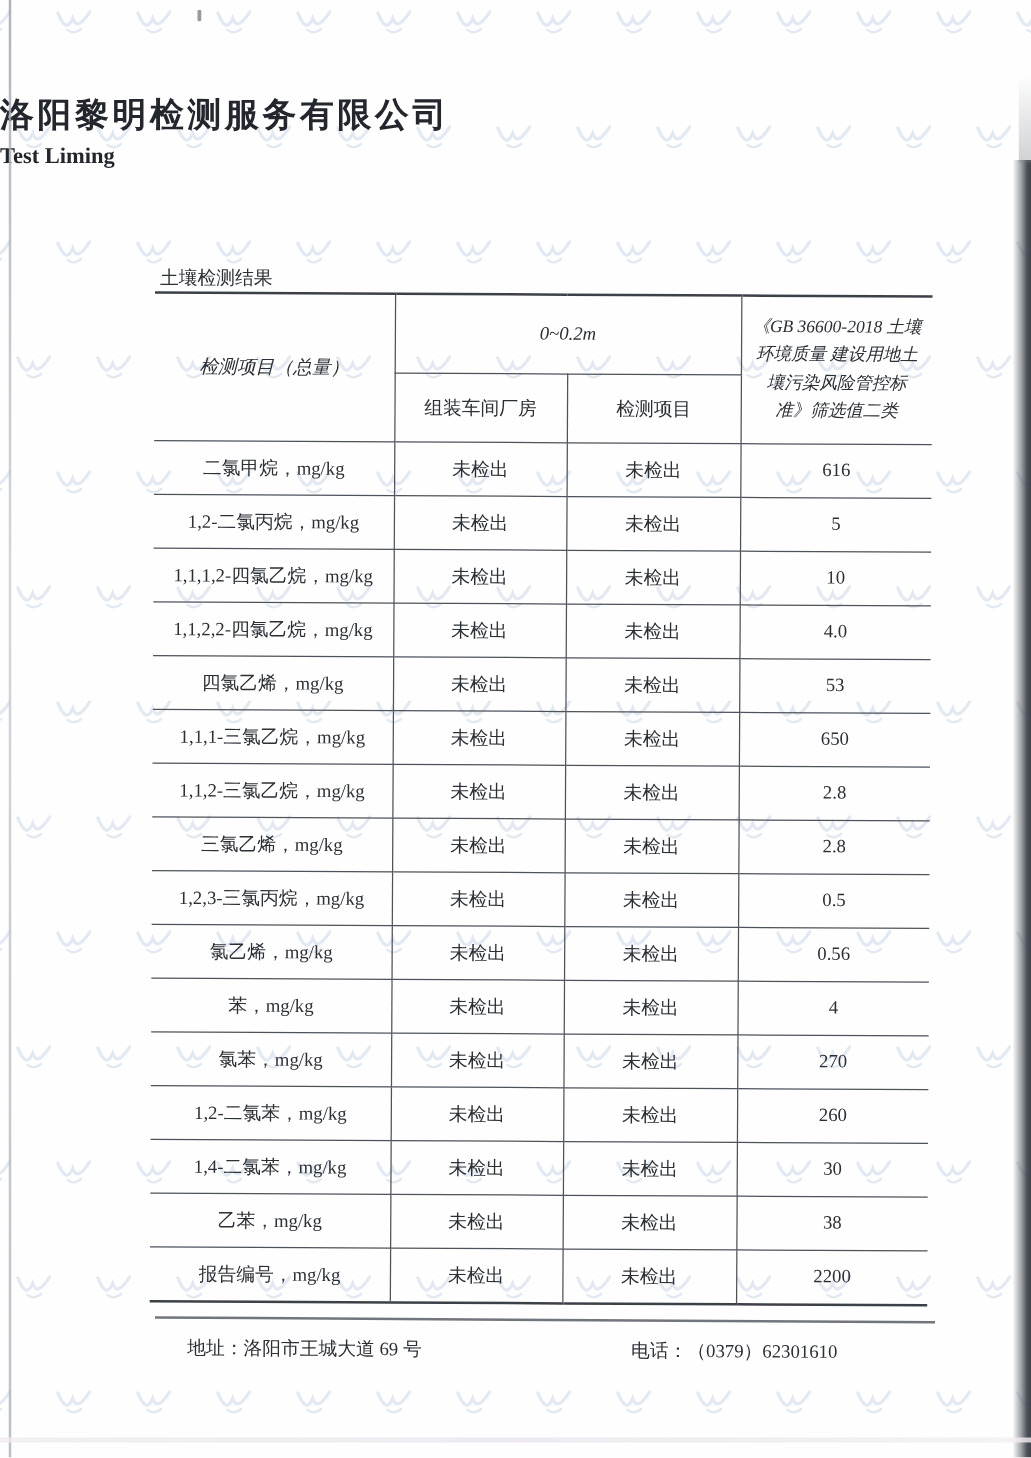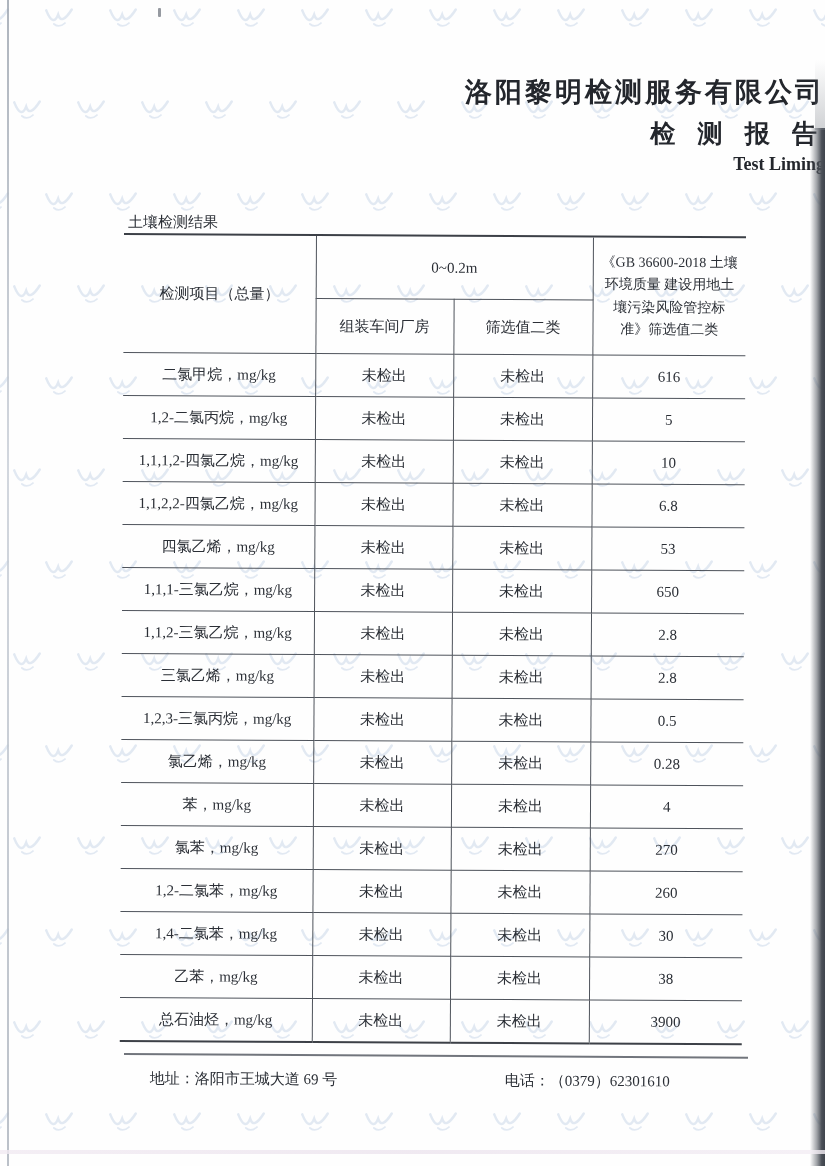--- a/index.html
+++ b/index.html
@@ -19,37 +19,37 @@
   .edge-right{position:absolute;right:0;top:128px;bottom:0;width:15px;z-index:3;
     background:linear-gradient(to right, rgba(86,91,99,0) 0%, rgba(86,91,99,.55) 45%, #4b5058 78%, #3f444c 100%);}
   .edge-right-top{position:absolute;right:0;top:60px;height:70px;width:10px;z-index:3;
     background:linear-gradient(to bottom, rgba(120,125,133,0), rgba(120,125,133,.35));}
   .edge-bottom{position:absolute;left:0;right:0;bottom:12px;height:4px;opacity:.8;z-index:3;
     background:linear-gradient(to right,#f1eaf2,#ece4ee 50%,#f3edf4);}
   .speck{position:absolute;left:158px;top:8px;width:3px;height:9px;background:#6a6f79;
     opacity:.7;border-radius:1px;z-index:3;}
   .red-mark{position:absolute;right:3px;width:4px;border-radius:1px;z-index:4;opacity:.85;}
   
-  .header{position:absolute;left:0;top:74px;width:100%;text-align:right;z-index:2;}
+  .header{position:absolute;left:0;top:74px;width:100%;text-align:left;z-index:2;}
   .company-cn{font-size:27px;font-weight:bold;letter-spacing:3px;margin:0;color:#23262c;}
   .company-en{font-size:19px;font-weight:bold;margin:5px 0 0;color:#23262c;}
   .title-cn{font-size:25px;font-weight:bold;letter-spacing:8px;margin:7px 0 0;text-indent:8px;color:#23262c;}
   .title-en{font-size:18px;font-weight:bold;margin:4px 0 0;color:#23262c;}
   
   .meta{position:absolute;left:128px;right:92px;top:191px;font-size:15px;z-index:2;
     display:flex;justify-content:space-between;align-items:baseline;}
   .meta .pageinfo{letter-spacing:4px;}
   .section-title{position:absolute;left:128px;top:213px;font-size:15px;z-index:2;}
   
   .tablewrap{position:absolute;left:124px;top:233px;width:622px;z-index:2;
     transform:rotate(.3deg);transform-origin:0 0;}
   table{border-collapse:collapse;width:100%;table-layout:fixed;}
   th,td{border:1px solid #4e535b;font-weight:normal;text-align:center;
     vertical-align:middle;padding:0;font-size:15px;color:#2b2f36;}
-  thead tr:first-child th{border-top:2.5px solid #3c4047;}
+  thead tr:first-child th{border-top:2.5px solid #3c4047;font-style:italic;}
   tbody tr:last-child td{border-bottom:2px solid #3c4047;}
   tr > *:first-child{border-left:none;}
   tr > *:last-child{border-right:none;}
   .h1{height:62px;}
   .h2{height:54px;}
   tbody td{height:42px;}
   .gbcell{font-size:14px;line-height:1.58;padding:2px 7px;}
   
   .footer{position:absolute;left:124px;top:1053px;width:624px;z-index:2;
     transform:rotate(.35deg);transform-origin:0 0;}
@@ -775,21 +775,20 @@
   <div class="edge-right-top"></div>
   <div class="edge-bottom"></div>
   <div class="speck"></div>
   <div class="red-mark" style="top:588px;height:10px;"></div>
   <div class="red-mark" style="top:602px;height:8px;"></div>
   <div class="red-mark" style="top:614px;height:12px;"></div>
   <div class="red-mark" style="top:638px;height:14px;"></div>
 
   <div class="header">
     <div class="company-cn">洛阳黎明检测服务有限公司</div>
-    <div class="title-cn">检 测 报 告</div>
     <div class="title-en">Test Liming</div>
   </div>
 
 
   <div class="section-title">土壤检测结果</div>
 
   <div class="tablewrap">
     <table>
       <colgroup>
         <col style="width:192px">
@@ -798,21 +797,21 @@
           <col style="width:153px">
       </colgroup>
       <thead>
         <tr>
           <th class="h1" rowspan="2">检测项目（总量）</th>
           <th class="h1" colspan="2">0~0.2m</th>
           <th class="h1 gbcell" rowspan="2">《GB 36600-2018 土壤环境质量 建设用地土壤污染风险管控标准》筛选值二类</th>
         </tr>
         <tr>
           <th class="h2">组装车间厂房</th>
-          <th class="h2">筛选值二类</th>
+          <th class="h2">检测项目</th>
         </tr>
       </thead>
       <tbody>
   <tr>
     <td>二氯甲烷，mg/kg</td>
     <td>未检出</td>
     <td>未检出</td>
     <td>616</td>
   </tr>
 
@@ -827,21 +826,21 @@
     <td>1,1,1,2-四氯乙烷，mg/kg</td>
     <td>未检出</td>
     <td>未检出</td>
     <td>10</td>
   </tr>
 
   <tr>
     <td>1,1,2,2-四氯乙烷，mg/kg</td>
     <td>未检出</td>
     <td>未检出</td>
-    <td>6.8</td>
+    <td>4.0</td>
   </tr>
 
   <tr>
     <td>四氯乙烯，mg/kg</td>
     <td>未检出</td>
     <td>未检出</td>
     <td>53</td>
   </tr>
 
   <tr>
@@ -869,21 +868,21 @@
     <td>1,2,3-三氯丙烷，mg/kg</td>
     <td>未检出</td>
     <td>未检出</td>
     <td>0.5</td>
   </tr>
 
   <tr>
     <td>氯乙烯，mg/kg</td>
     <td>未检出</td>
     <td>未检出</td>
-    <td>0.28</td>
+    <td>0.56</td>
   </tr>
 
   <tr>
     <td>苯，mg/kg</td>
     <td>未检出</td>
     <td>未检出</td>
     <td>4</td>
   </tr>
 
   <tr>
@@ -908,24 +907,24 @@
   </tr>
 
   <tr>
     <td>乙苯，mg/kg</td>
     <td>未检出</td>
     <td>未检出</td>
     <td>38</td>
   </tr>
 
   <tr>
-    <td>总石油烃，mg/kg</td>
-    <td>未检出</td>
-    <td>未检出</td>
-    <td>3900</td>
+    <td>报告编号，mg/kg</td>
+    <td>未检出</td>
+    <td>未检出</td>
+    <td>2200</td>
   </tr>
 </tbody>
     </table>
   </div>
 
   <div class="footer">
     <div class="footer-line"></div>
     <div class="footer-row">
       <span class="footer-address"><span>地址：</span><span>洛阳市王城大道 69 号</span></span>
       <span class="footer-phone"><span>电话：</span><span>（0379）62301610</span></span>

